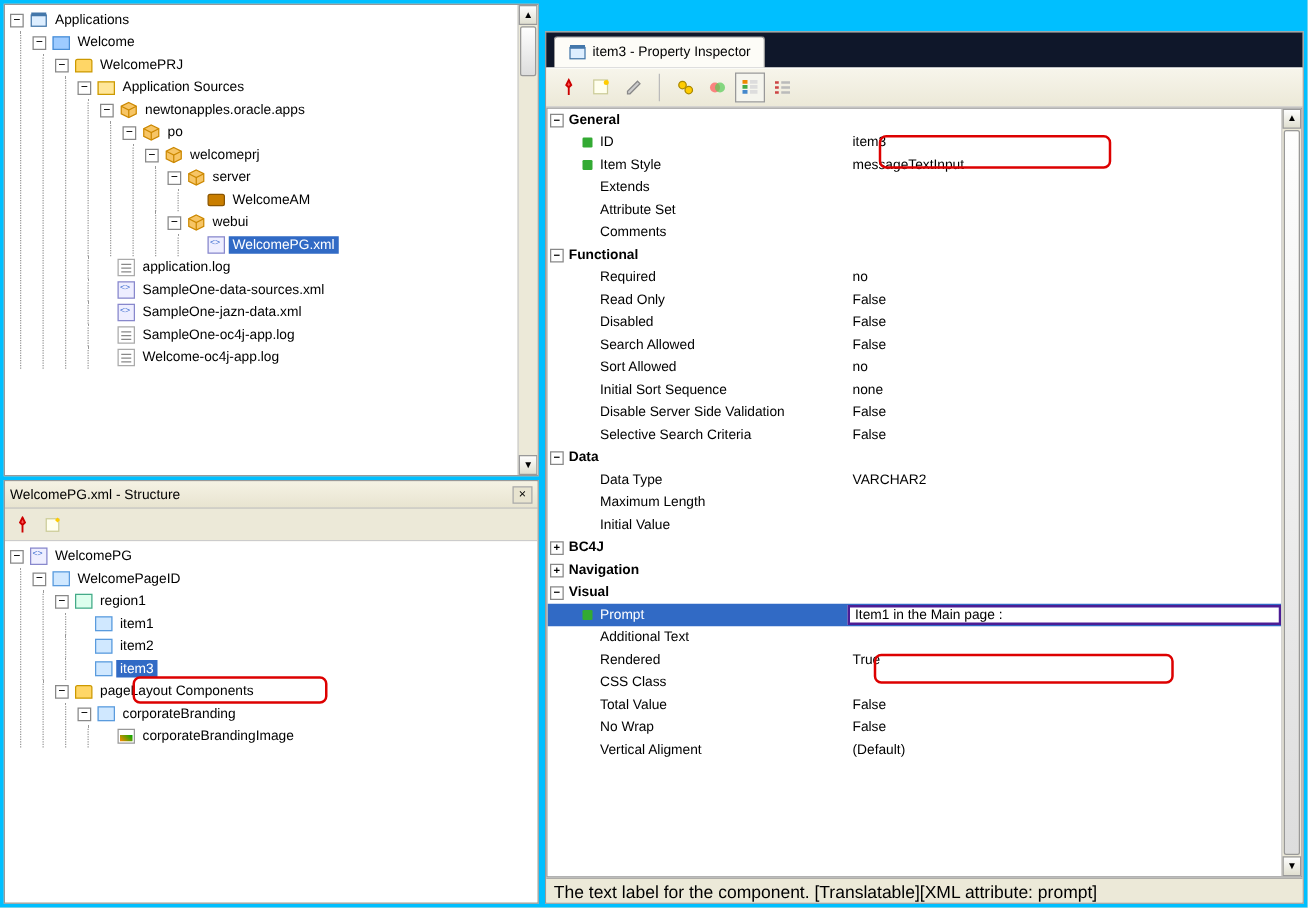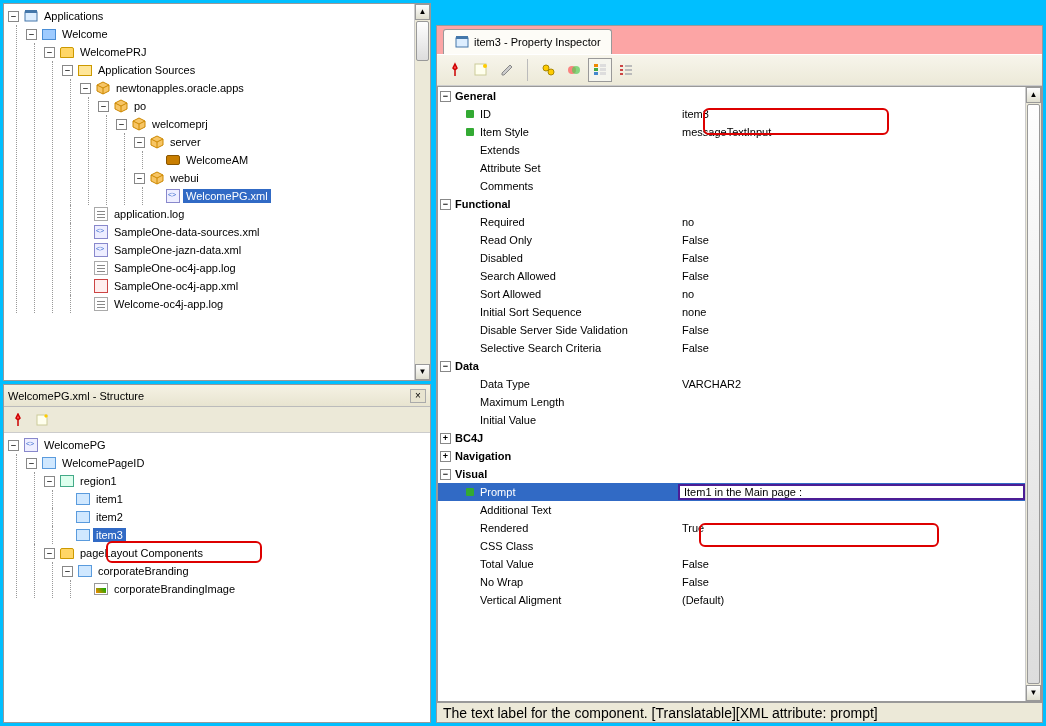--- a/index.html
+++ b/index.html
@@ -36,21 +36,21 @@
 .i-comp { width: 14px; height: 12px; background: #d0e8ff; border: 1px solid #5a9bdd; }
 .i-img { width: 14px; height: 12px; background: #fff; border: 1px solid #999; position: relative; }
 .i-img::after { content: ""; position: absolute; bottom: 1px; left: 1px; right: 1px; height: 5px; background: linear-gradient(45deg,#f80,#0a0); }
 .i-region { width: 14px; height: 12px; border: 1px solid #4a8; background: #dfe; }
 .tree .label { padding: 1px 3px; }
 .tree .label.sel { background: #316ac5; color: #fff; }
 .dotted li::before { content: ""; position: absolute; left: -10px; top: 0; bottom: 0; border-left: 1px dotted #999; }
 .toolbar-mini { background: #ece9d8; height: 26px; display: flex; align-items: center; padding: 0 4px; gap: 4px; border-bottom: 1px solid #ccc; }
 .tb-btn { width: 20px; height: 20px; display: flex; align-items: center; justify-content: center; cursor: pointer; border: 1px solid transparent; }
 .right-panel { background: #ece9d8; flex: 1; border: 1px solid #999; display: flex; flex-direction: column; margin-top: 22px;}
-.tab-strip { height: 28px; display: flex; align-items: flex-end; background: #fca5a5; padding-left: 6px; }
+.tab-strip { height: 28px; display: flex; align-items: flex-end; background: #0f172a; padding-left: 6px; }
 .tab { background: #fdfcf7; border: 1px solid #999; border-bottom: none; padding: 4px 10px; display: flex; align-items: center; gap: 4px; border-radius: 3px 3px 0 0; font-size: 11px; }
 .prop-toolbar { background: linear-gradient(#f7f5eb,#ece9d8); height: 32px; display: flex; align-items: center; padding: 0 6px; gap: 2px; border-top: 1px solid #fff; border-bottom: 1px solid #ccc; }
 .prop-toolbar .sep { width: 1px; height: 22px; background: #bbb; margin: 0 6px; }
 .pbtn { width: 24px; height: 24px; display: flex; align-items: center; justify-content: center; cursor: pointer; border: 1px solid transparent; }
 .prop-grid { flex: 1; background: #fff; overflow: hidden; position: relative; border: 1px solid #999; margin: 0 0 0 0; }
 .prop-scroll { position: absolute; right: 0; top: 0; bottom: 0; width: 16px; background: #ece9d8; border-left: 1px solid #ccc; }
 .prop-scroll .sb-btn { height: 16px; background: linear-gradient(#fefefe,#e0dfd0); border: 1px solid #999; text-align: center; font-size: 8px; line-height: 14px; }
 .prop-scroll .sb-thumb { position: absolute; top: 17px; bottom: 17px; left: 1px; right: 1px; background: linear-gradient(#fefefe,#ddd); border: 1px solid #999; border-radius: 2px; }
 .prop-scroll .sb-btn.down { position: absolute; bottom: 0; left: 0; right: 0; }
 .prop-content { position: absolute; left: 0; right: 16px; top: 0; bottom: 0; overflow: hidden; }
@@ -237,29 +237,20 @@
                                   <span class="icon">
                                     <span class="i-log"></span>
                                   </span>
                                   <span class="label">SampleOne-oc4j-app.log</span>
                                 </div>
                               </li>
                               <li>
                                 <div class="row">
                                   <span class="noexp"></span>
                                   <span class="icon">
-                                    <span class="i-logx"></span>
-                                  </span>
-                                  <span class="label">SampleOne-oc4j-app.xml</span>
-                                </div>
-                              </li>
-                              <li>
-                                <div class="row">
-                                  <span class="noexp"></span>
-                                  <span class="icon">
                                     <span class="i-log"></span>
                                   </span>
                                   <span class="label">Welcome-oc4j-app.log</span>
                                 </div>
                               </li>
                             </ul>
                           </li>
                         </ul>
                       </li>
                     </ul>

